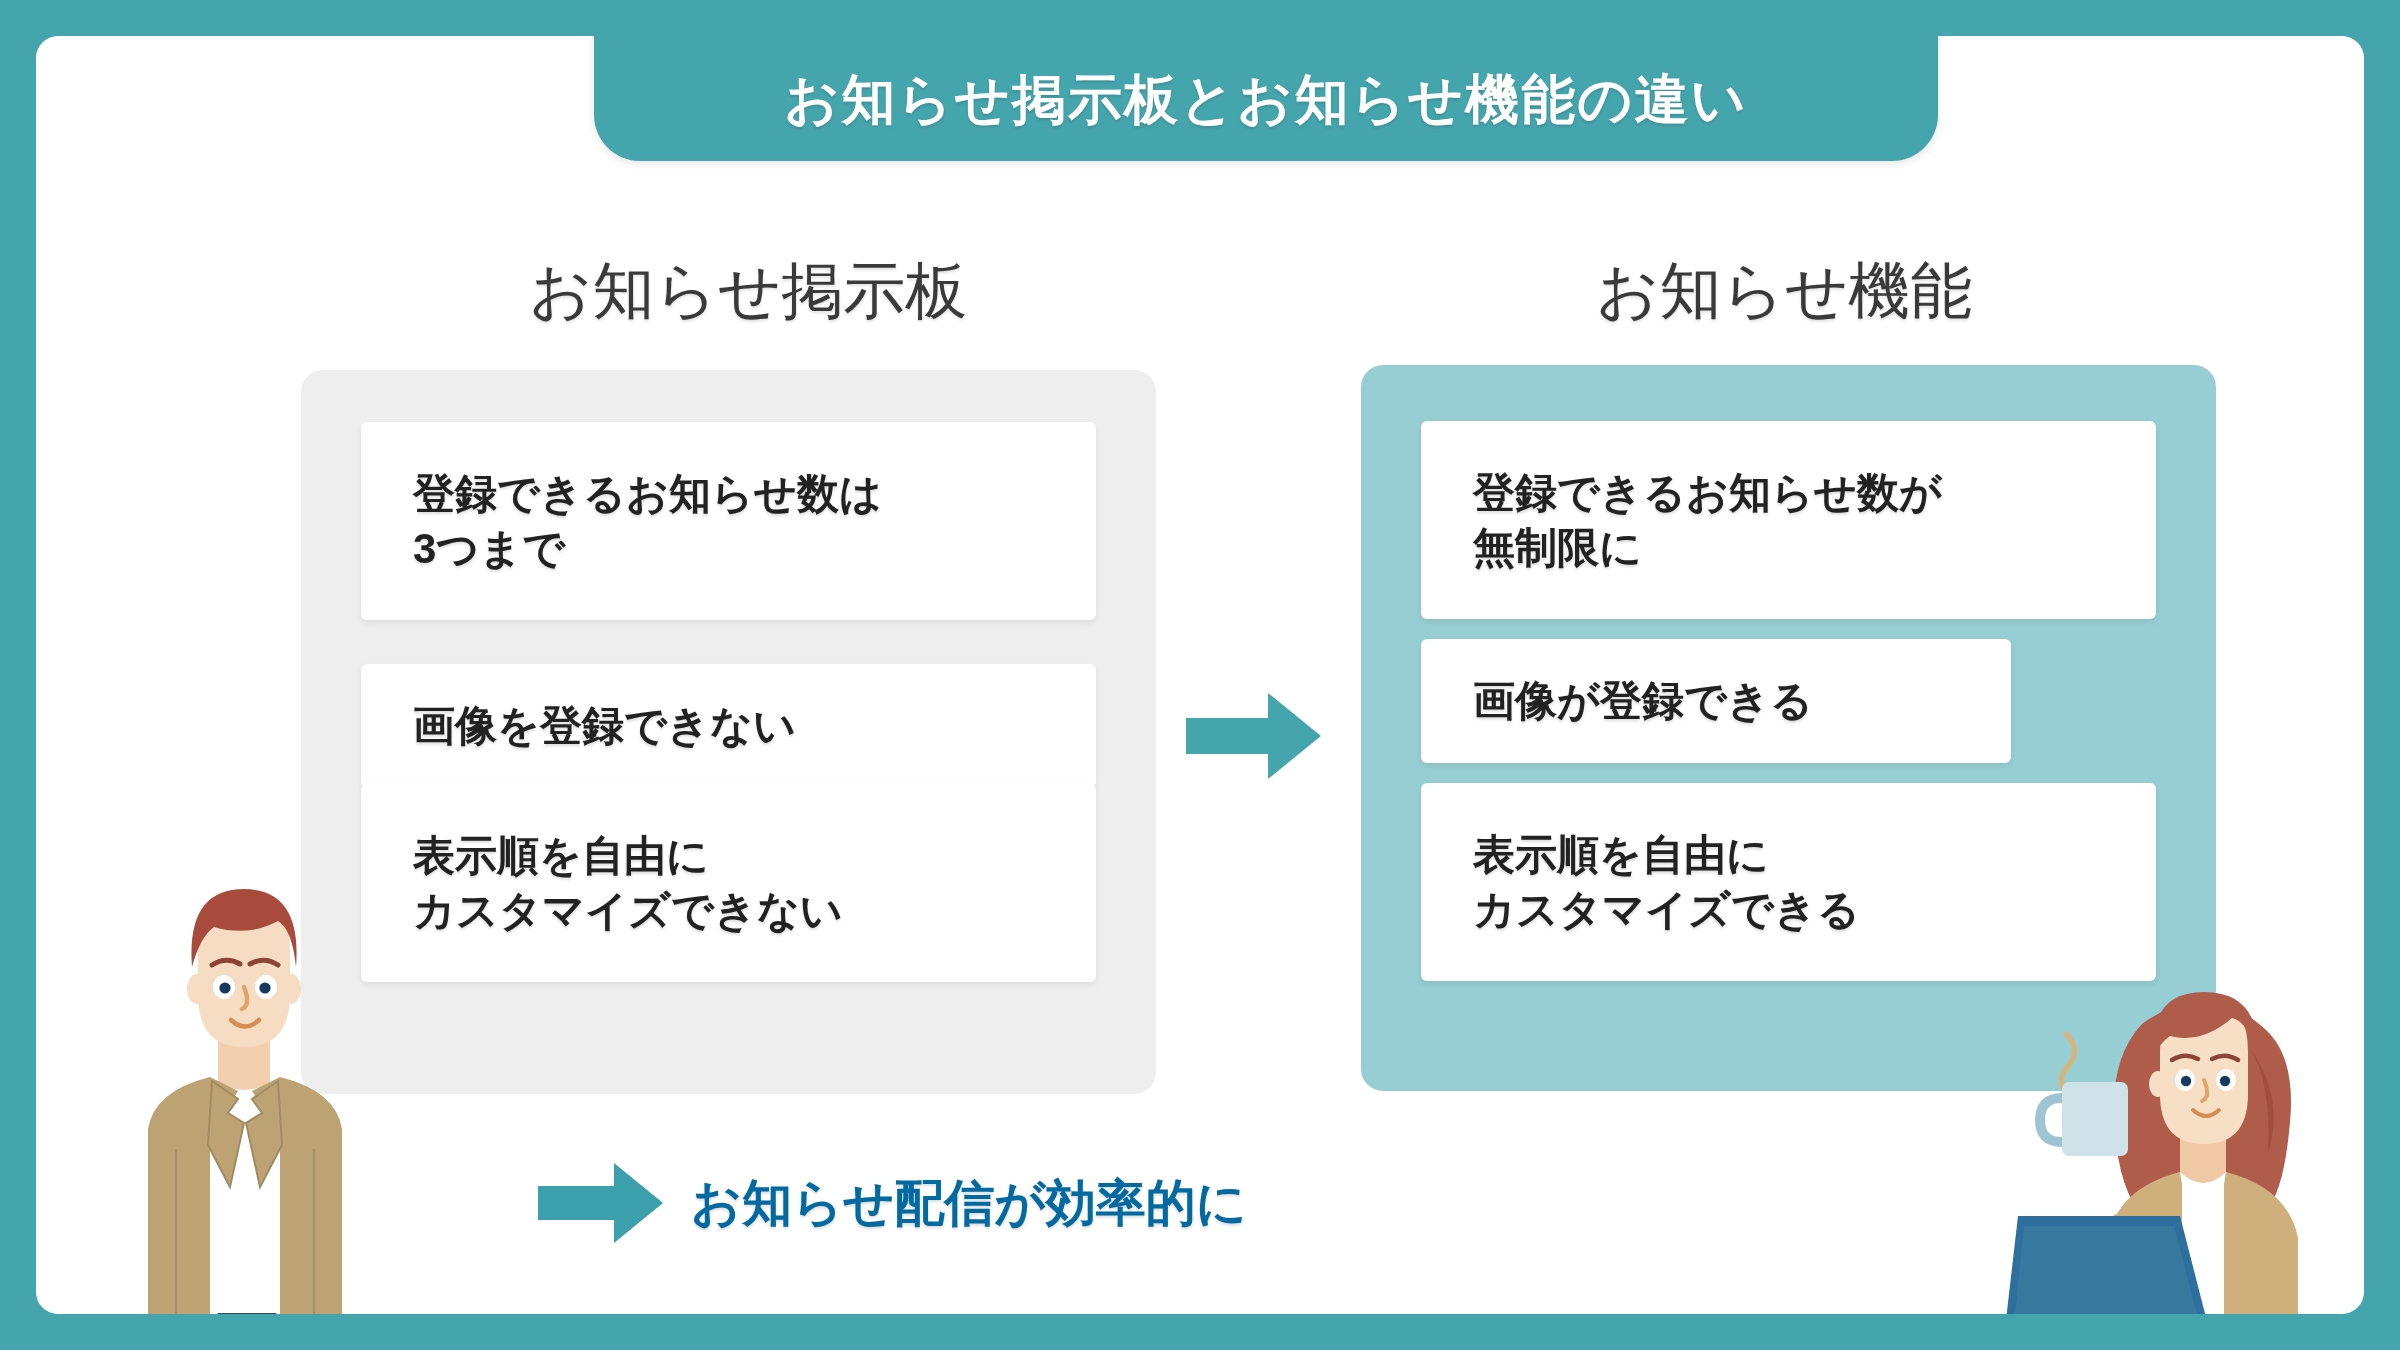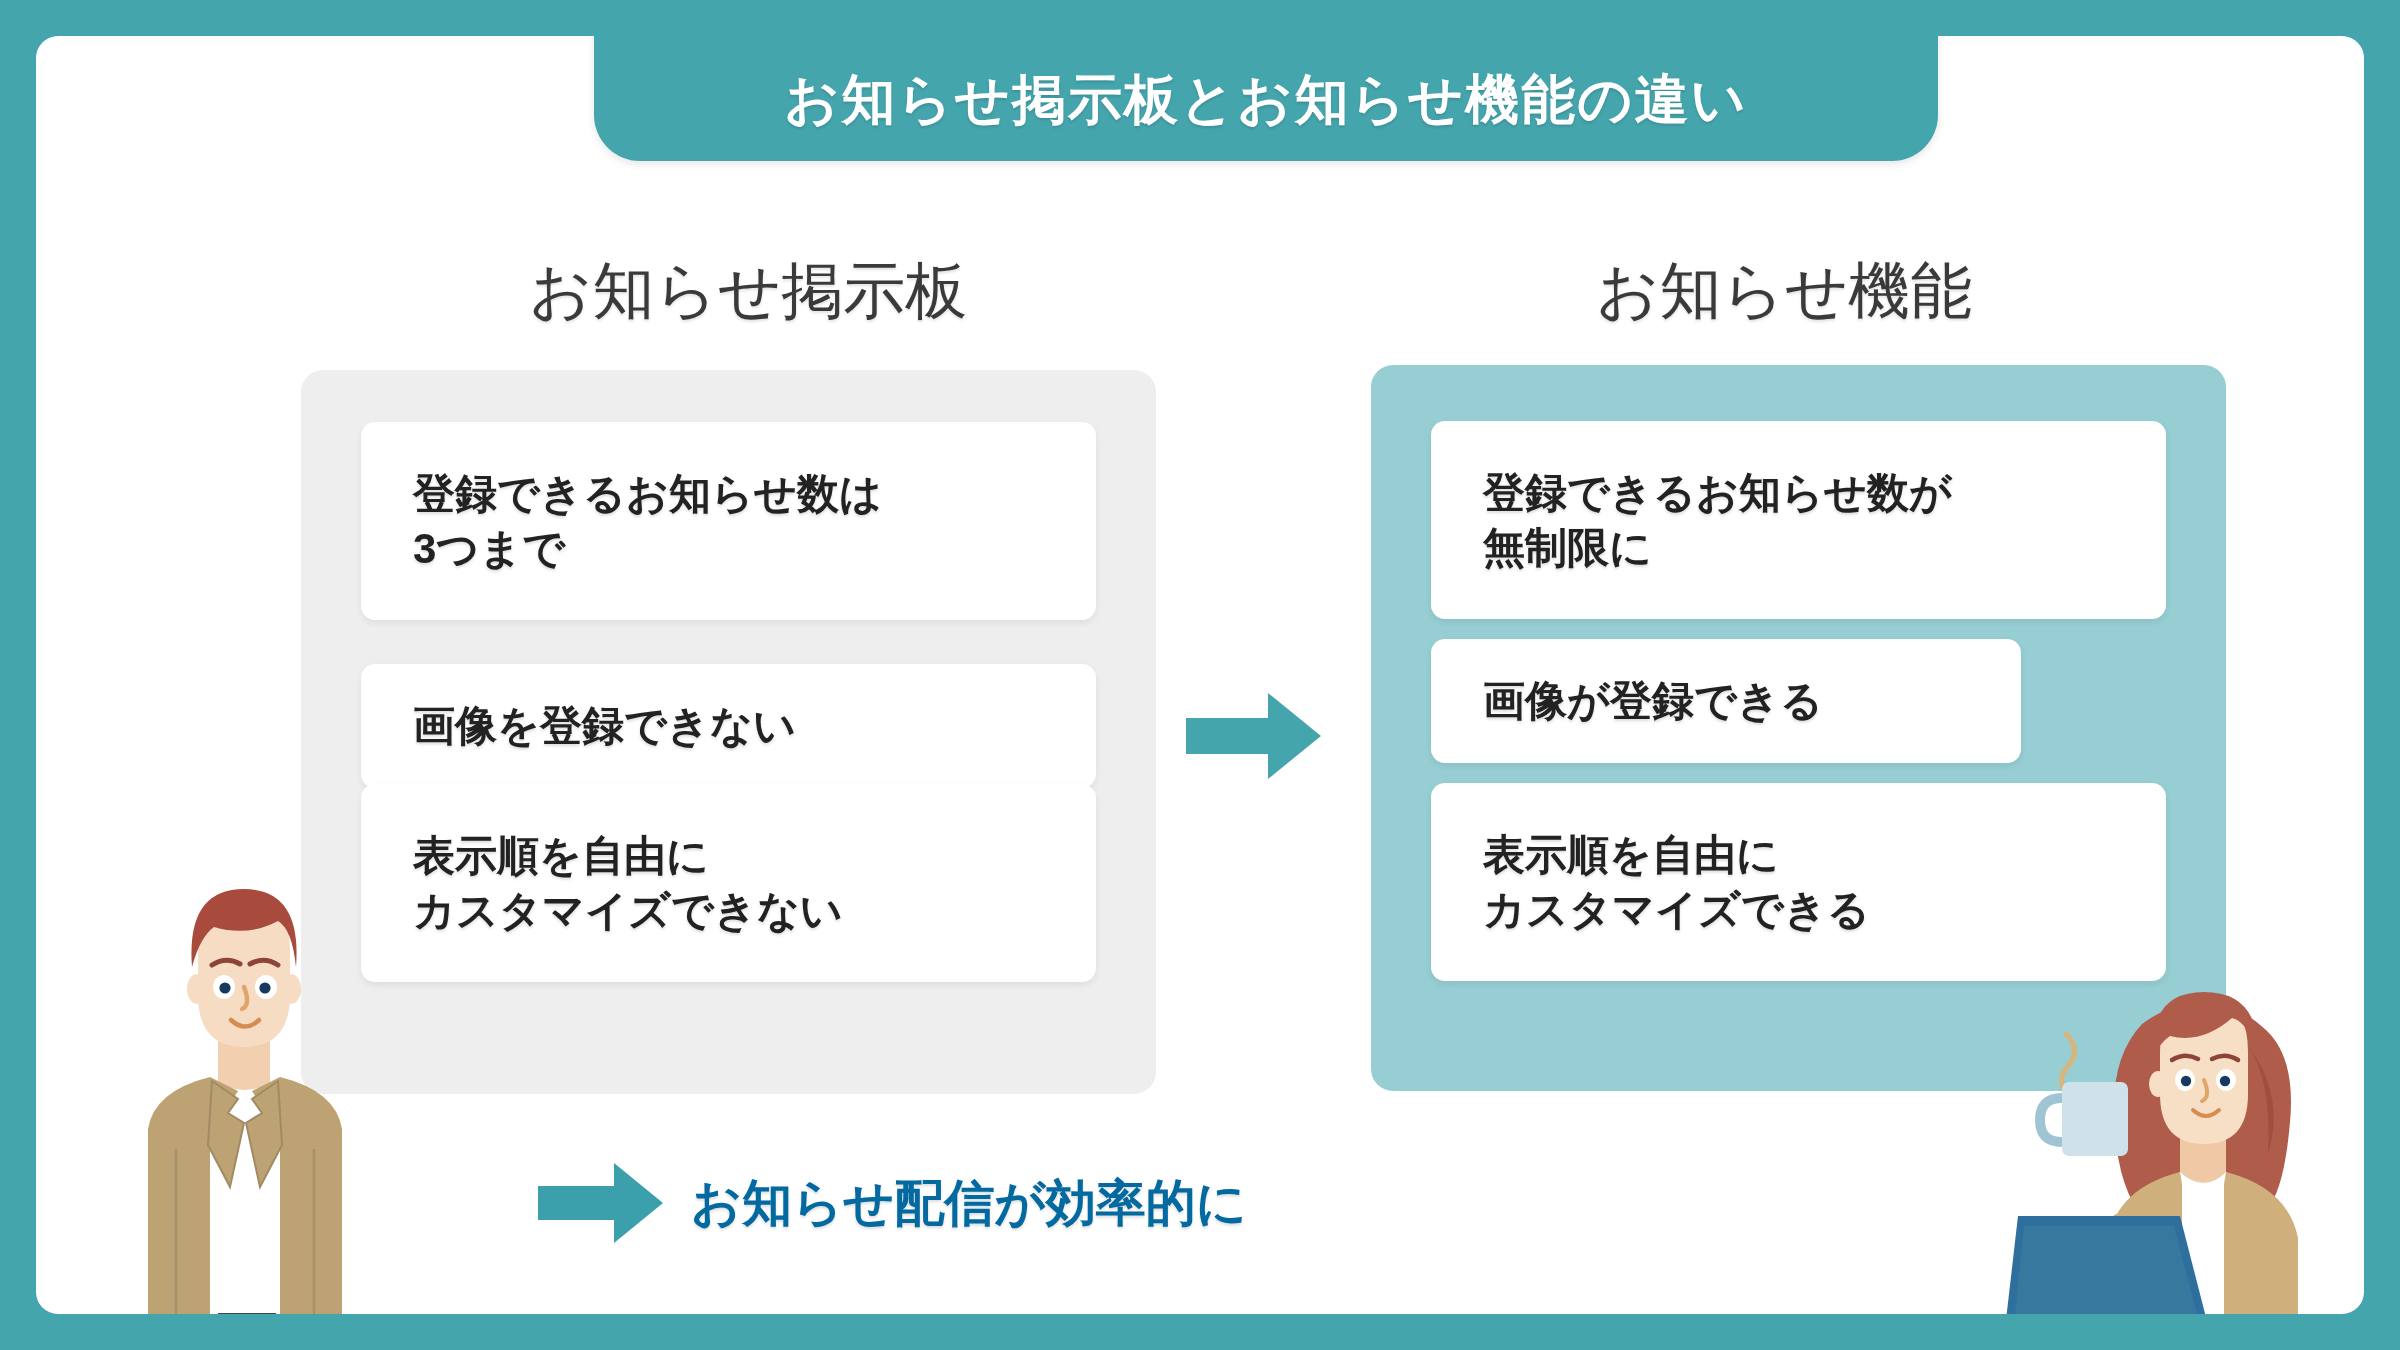--- a/index.html
+++ b/index.html
@@ -51,27 +51,27 @@
   #head-right{left:1560px;top:213px;}
 
   
   .panel{position:absolute;}
   #panel-left{
     left:265px;top:334px;width:855px;height:724px;
     background:#eeeeee;border-radius:22px;
   }
   #panel-right{
     left:1325px;top:329px;width:855px;height:726px;
-    background:#96ced3;border-radius:22px;margin-left:10px;
+    background:#96ced3;border-radius:22px;
   }
   
   .card{
     position:absolute;
     background:#ffffff;
-    border-radius:14px;
+    border-radius:6px;
     box-shadow:0 3px 7px rgba(0,0,0,.07);
     display:flex;align-items:center;
     box-sizing:border-box;
     padding-left:52px;
   }
   .card .txt{
     font-size:42px;
     font-weight:bold;
     color:#222222;
     line-height:1.32;

